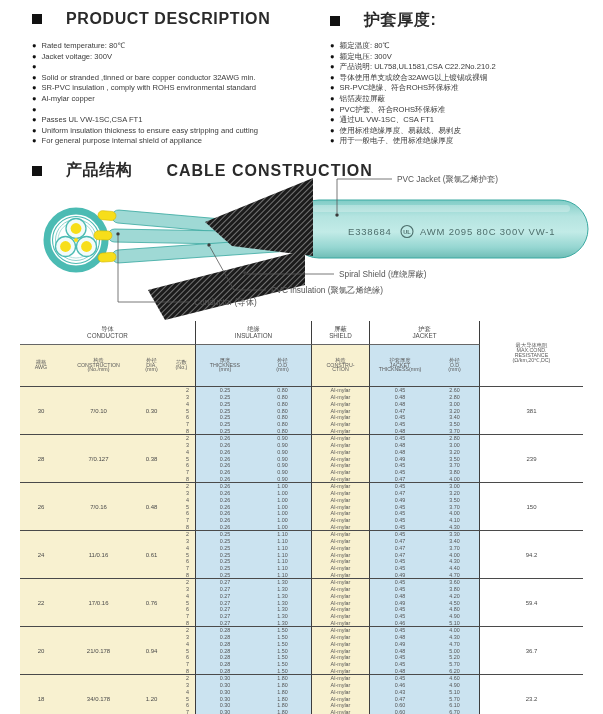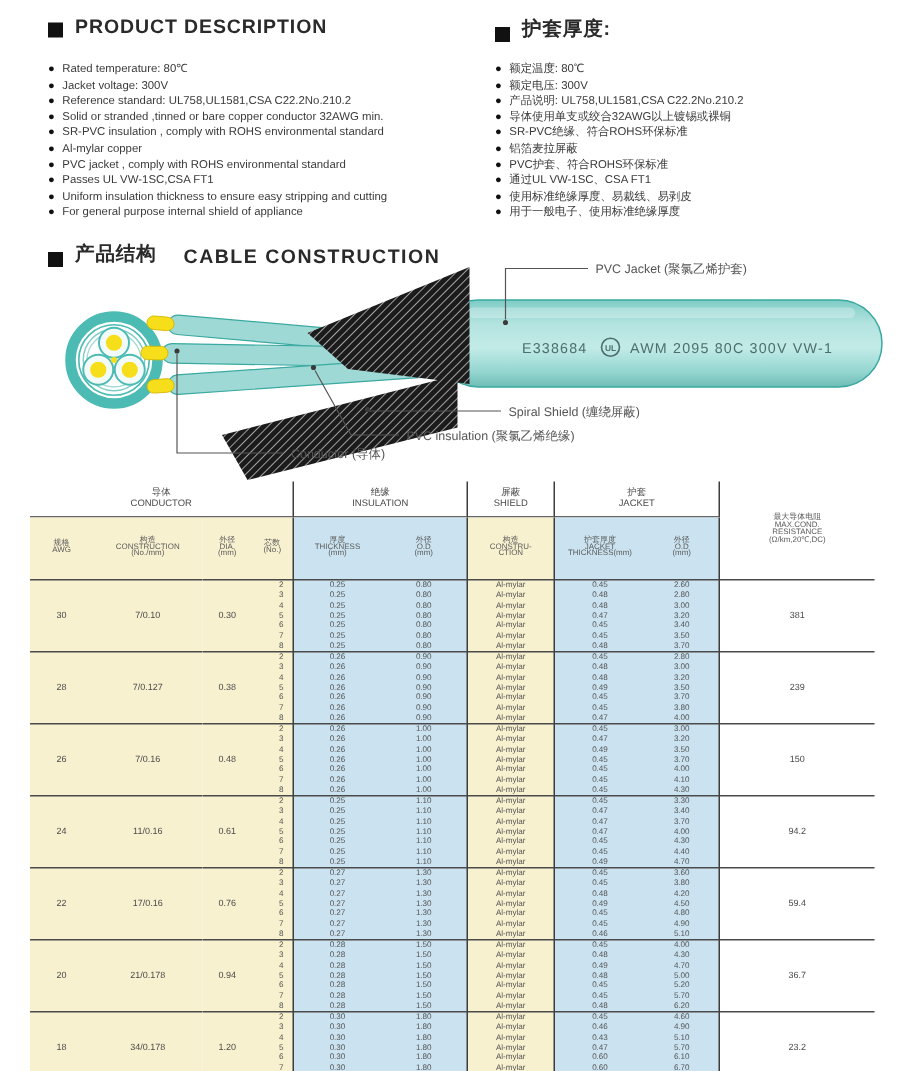--- a/index.html
+++ b/index.html
@@ -1,20 +1,20 @@
 <!DOCTYPE html>
 <html><head>
 <meta charset="utf-8">
 <style>
   html,body{margin:0;padding:0}
   body{width:603px;height:714px;position:relative;background:#fff;overflow:hidden;
        font-family:"Liberation Sans",sans-serif;color:#444;-webkit-font-smoothing:antialiased}
   .abs{position:absolute}
-  .sec-title{position:absolute;display:flex;align-items:flex-end;gap:8px;
-             font-weight:bold;font-size:13px;color:#2a2a2a;letter-spacing:.6px;white-space:nowrap}
+  .sec-title{position:absolute;display:flex;align-items:center;gap:24px;
+             font-weight:bold;font-size:16px;color:#2a2a2a;letter-spacing:.6px;white-space:nowrap}
   .sq{width:10px;height:10px;background:#111;flex:0 0 auto}
   ul.bullets{position:absolute;list-style:none;margin:0;padding:0;font-size:7.6px;line-height:10.6px;color:#3a3a3a}
   ul.bullets li{display:flex;gap:5px;white-space:nowrap}
   ul.bullets .b{font-size:7.5px;color:#111}
   
   #spec-table{position:absolute;left:20px;top:321px;width:563px;display:grid;
      grid-template-columns:42px 73px 33px 28px 58px 58px 58px 60px 50px 103px;
      grid-template-rows:24px 41px repeat(7,48px);
      font-size:5.4px;color:#555;line-height:1}
   .cell{overflow:hidden}
@@ -43,37 +43,35 @@
     <li>
       <span class="b">●</span>
       <span>Rated temperature: 80℃</span>
     </li>
     <li>
       <span class="b">●</span>
       <span>Jacket voltage: 300V</span>
     </li>
     <li>
       <span class="b">●</span>
-      <span>Reference standard: UL758,UL1581,CSA C22.2No.210.2</span>
     </li>
     <li>
       <span class="b">●</span>
       <span>Solid or stranded ,tinned or bare copper conductor 32AWG min.</span>
     </li>
     <li>
       <span class="b">●</span>
       <span>SR-PVC insulation , comply with ROHS environmental standard</span>
     </li>
     <li>
       <span class="b">●</span>
       <span>Al-mylar copper</span>
     </li>
     <li>
       <span class="b">●</span>
-      <span>PVC jacket , comply with ROHS environmental standard</span>
     </li>
     <li>
       <span class="b">●</span>
       <span>Passes UL VW-1SC,CSA FT1</span>
     </li>
     <li>
       <span class="b">●</span>
       <span>Uniform insulation thickness to ensure easy stripping and cutting</span>
     </li>
     <li>

